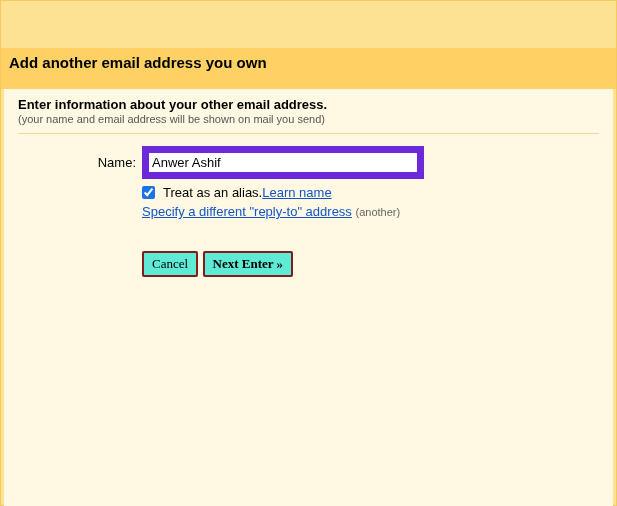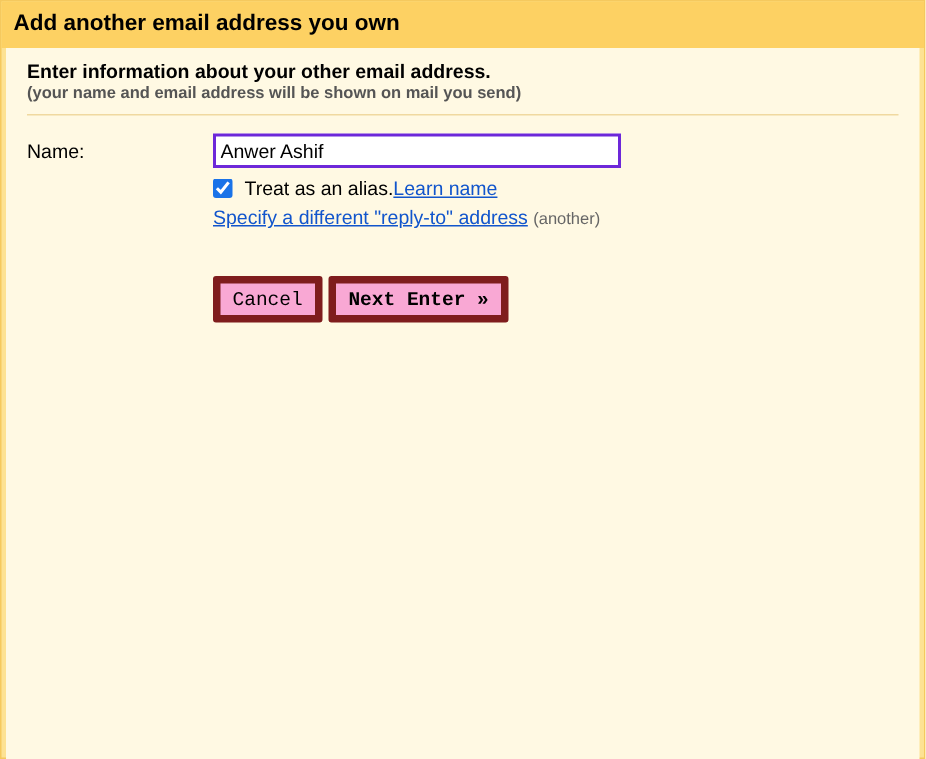--- a/index.html
+++ b/index.html
@@ -12,69 +12,69 @@
   }
   .window {
     width: 617px;
     height: 506px;
     background: #fde293;
     box-sizing: border-box;
     border: 1px solid #f5c95e;
   }
   .titlebar {
     background: #fdd163;
-    padding: 6px 8px 8px 8px;
+    padding: 6px 8px 18px 8px;
     font-size: 15px;
     font-weight: bold;
     color: #000;
+    margin-top: 47px;
   }
   .body {
     background: #fff9e3;
     margin: 0 3px 3px 3px;
     height: 482px;
     box-sizing: border-box;
     padding: 8px 14px;
   }
   .subtitle {
     font-size: 13px;
     font-weight: bold;
     color: #000;
   }
   .subnote {
     font-size: 11px;
     color: #555;
     margin-top: 1px;
-    font-weight: bold;
   }
   hr.sep {
     border: none;
     border-top: 1px solid #f0d9a0;
     margin: 8px 0 12px 0;
   }
   .form-row {
     display: flex;
     align-items: center;
     margin-bottom: 5px;
   }
   .label-col {
     width: 124px;
-    text-align: left;
+    text-align: right;
     font-size: 13px;
     color: #000;
     padding-right: 6px;
     box-sizing: border-box;
   }
   .input-col {
     flex: 1;
   }
   .text-input {
     width: 262px;
     font-size: 13px;
     padding: 2px 3px;
-    border: 2px solid #6d28d9;
+    border: 7px solid #6d28d9;
     background: #fff;
     font-family: Arial, Helvetica, sans-serif;
   }
   .checkbox-row {
     display: flex;
     align-items: center;
     margin-top: 6px;
     margin-bottom: 4px;
   }
   .checkbox-row .label-col {
@@ -106,25 +106,25 @@
     font-size: 11px;
     color: #666;
   }
   .button-row {
     margin-left: 124px;
     margin-top: 32px;
   }
   .btn {
     font-size: 13px;
     padding: 3px 8px;
-    background: #f9a8d4;
-    border: 5px solid #7f1d1d;
+    background: #5eead4;
+    border: 2px solid #7f1d1d;
     border-radius: 2px;
     cursor: pointer;
-    font-family: Liberation Mono, monospace;
+    font-family: Liberation Serif, serif;
   }
   .btn-primary {
     font-weight: bold;
   }
 </style>
 </head>
 <body>
 
 <div class="window">
 

